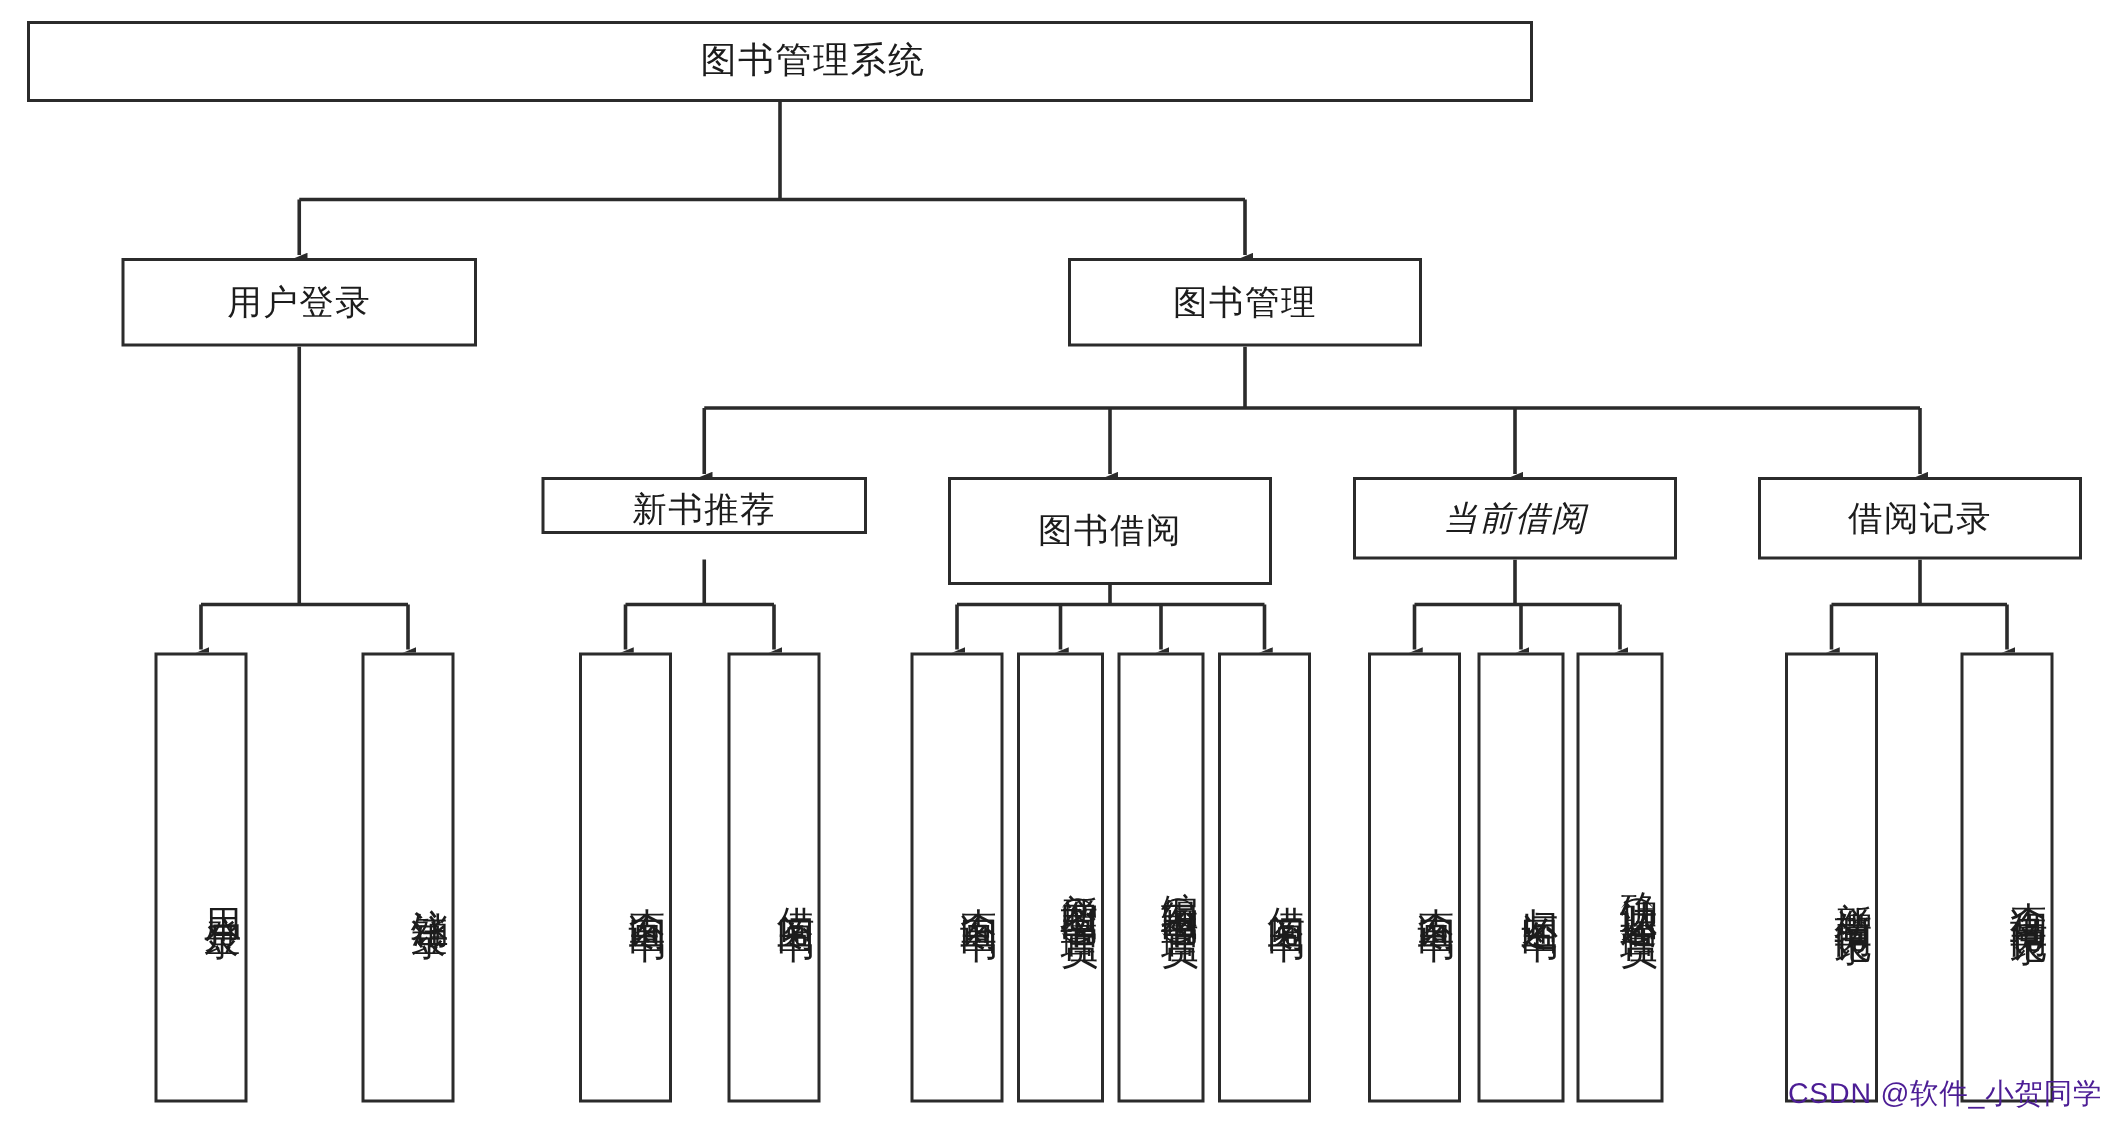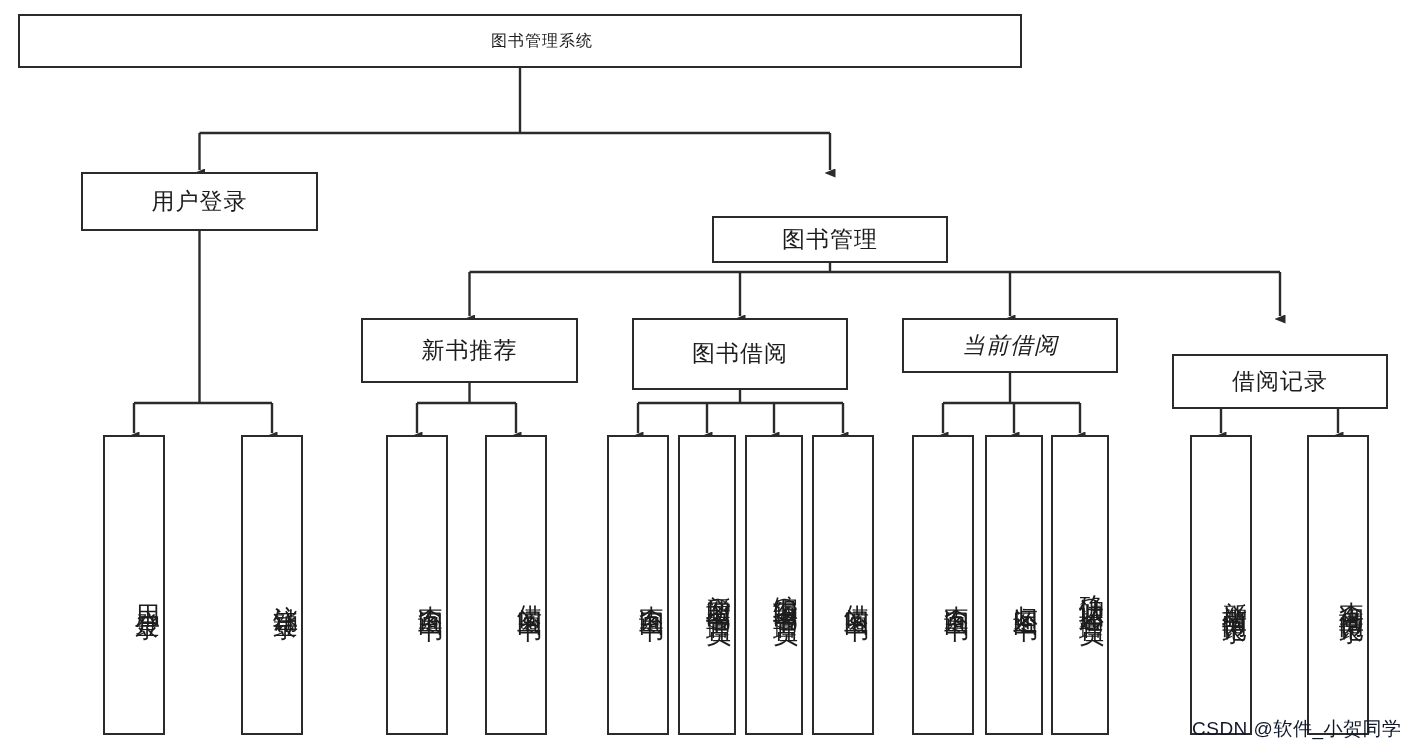--- a/index.html
+++ b/index.html
@@ -44,26 +44,26 @@
     writing-mode: vertical-rl;
     text-orientation: upright;
     font-size: 25px;
     line-height: 1.25;
     letter-spacing: 4px;
     padding-top: 16px;
     align-items: flex-start;
     justify-content: center;
   }
   .node.root {
-    font-size: 16px;
+    font-size: 24px;
     padding-left: 44px;
   }
   .watermark {
     position: absolute;
-    color: #0f172a;
+    color: #4c1d95;
     font-size: 19px;
     letter-spacing: 0.5px;
     white-space: nowrap;
     user-select: none;
   }
 </style>
 </head>
 <body>
 
 <div id="canvas">
@@ -111,34 +111,34 @@
       </g>
   </svg>
 
   <div class="node horiz root" id="node-root" style="left: 18px; top: 14px; width: 1004px; height: 54px;">
     <span>图书管理系统</span>
   </div>
 
   <div class="node horiz" id="node-l2-0" style="left: 81px; top: 172px; width: 237px; height: 59px;">
     <span>用户登录</span>
   </div>
-  <div class="node horiz" id="node-l2-1" style="left: 712px; top: 172px; width: 236px; height: 47px; margin-top: 44px;">
+  <div class="node horiz" id="node-l2-1" style="left: 712px; top: 172px; width: 236px; height: 59px;">
     <span>图书管理</span>
   </div>
 
-  <div class="node horiz" id="node-l3-0" style="left: 361px; top: 318px; width: 217px; height: 65px;">
+  <div class="node horiz" id="node-l3-0" style="left: 361px; top: 318px; width: 217px; height: 38px; align-items: flex-end;">
     <span>新书推荐</span>
   </div>
   <div class="node horiz" id="node-l3-1" style="left: 632px; top: 318px; width: 216px; height: 72px;">
     <span>图书借阅</span>
   </div>
   <div class="node horiz" id="node-l3-2" style="left: 902px; top: 318px; width: 216px; height: 55px; font-style: italic;">
     <span>当前借阅</span>
   </div>
-  <div class="node horiz" id="node-l3-3" style="left: 1172px; top: 318px; width: 216px; height: 55px; margin-top: 36px;">
+  <div class="node horiz" id="node-l3-3" style="left: 1172px; top: 318px; width: 216px; height: 55px;">
     <span>借阅记录</span>
   </div>
 
   <div class="node vert" id="node-leaf-0" style="left: 103px; top: 435px; width: 62px; height: 300px;">
     <span>用户登录</span>
   </div>
   <div class="node vert" id="node-leaf-1" style="left: 241px; top: 435px; width: 62px; height: 300px;">
     <span>注销登录</span>
   </div>
   <div class="node vert" id="node-leaf-2" style="left: 386px; top: 435px; width: 62px; height: 300px;">

